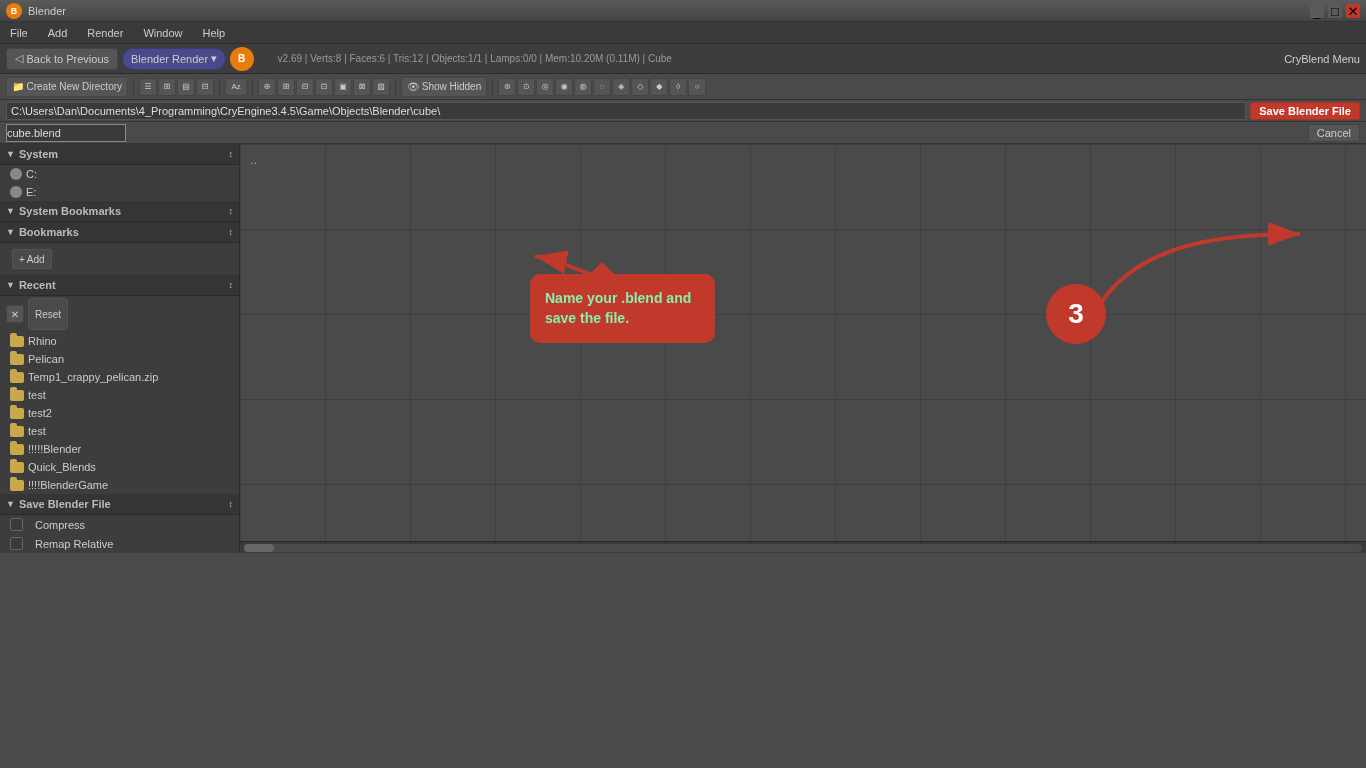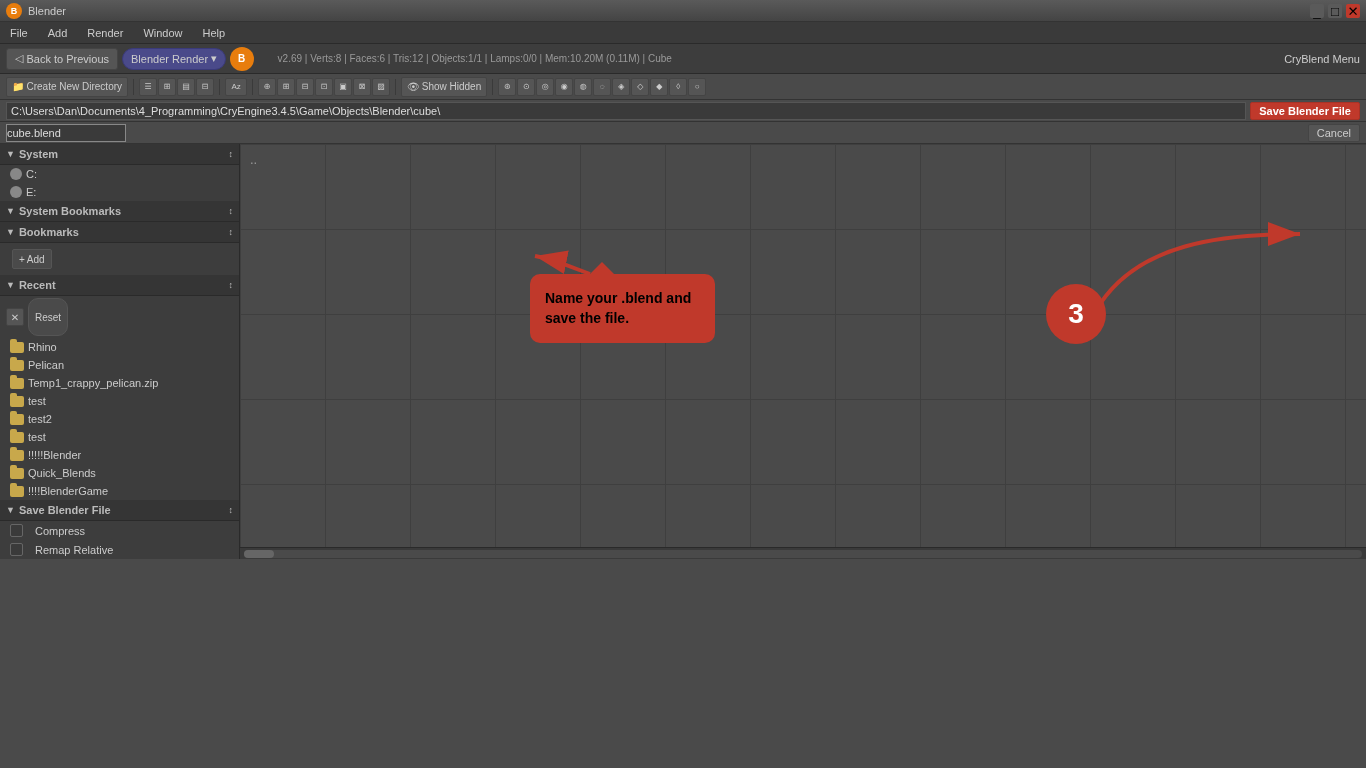--- a/index.html
+++ b/index.html
@@ -281,27 +281,27 @@
       border: 1px solid #555;
       border-radius: 2px;
       color: #ccc;
       font-size: 10px;
       padding: 0 6px;
       cursor: pointer;
       display: flex; align-items: center; gap: 2px;
       margin: 4px 6px;
     }
     .reset-btn {
-      height: 24px;
+      height: 32px;
       background: #4a4a4a;
       border: 1px solid #555;
-      border-radius: 10px;
+      border-radius: 4px;
       color: #ccc;
       font-size: 10px;
-      padding: 18px 6px;
+      padding: 4px 6px;
       cursor: pointer;
       display: flex; align-items: center; gap: 2px;
     }
     .x-btn {
       width: 18px; height: 18px;
       background: #555;
       border: 1px solid #444;
       border-radius: 2px;
       color: #ccc;
       font-size: 10px;
@@ -370,21 +370,21 @@
     
     .callout {
       position: absolute;
       top: 130px;
       left: 290px;
       width: 185px;
       background: #c0392b;
       border-radius: 10px;
       padding: 15px;
       z-index: 10;
-      color: #000000;
+      color: #86efac;
       font-size: 14px;
       font-weight: bold;
       line-height: 1.4;
     }
     .callout::before {
       content: '';
       position: absolute;
       top: -12px;
       left: 60px;
       border-left: 12px solid transparent;

